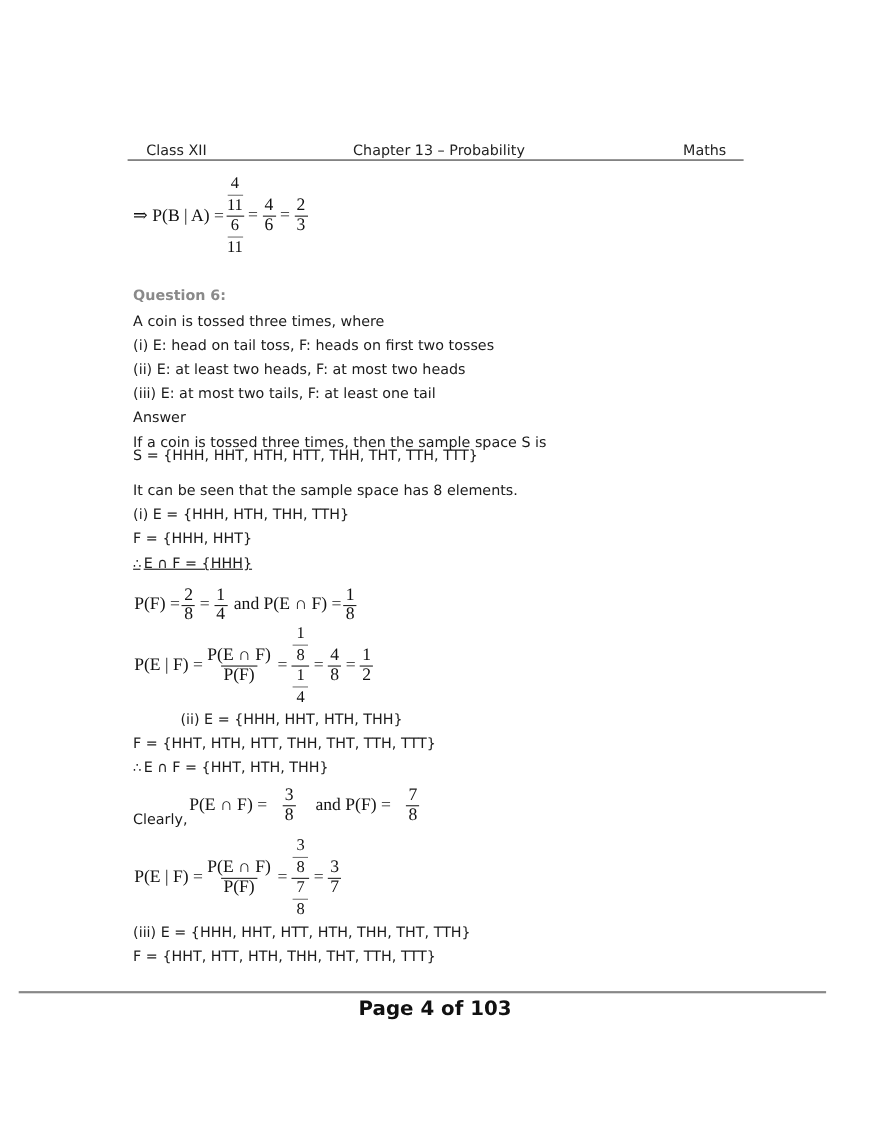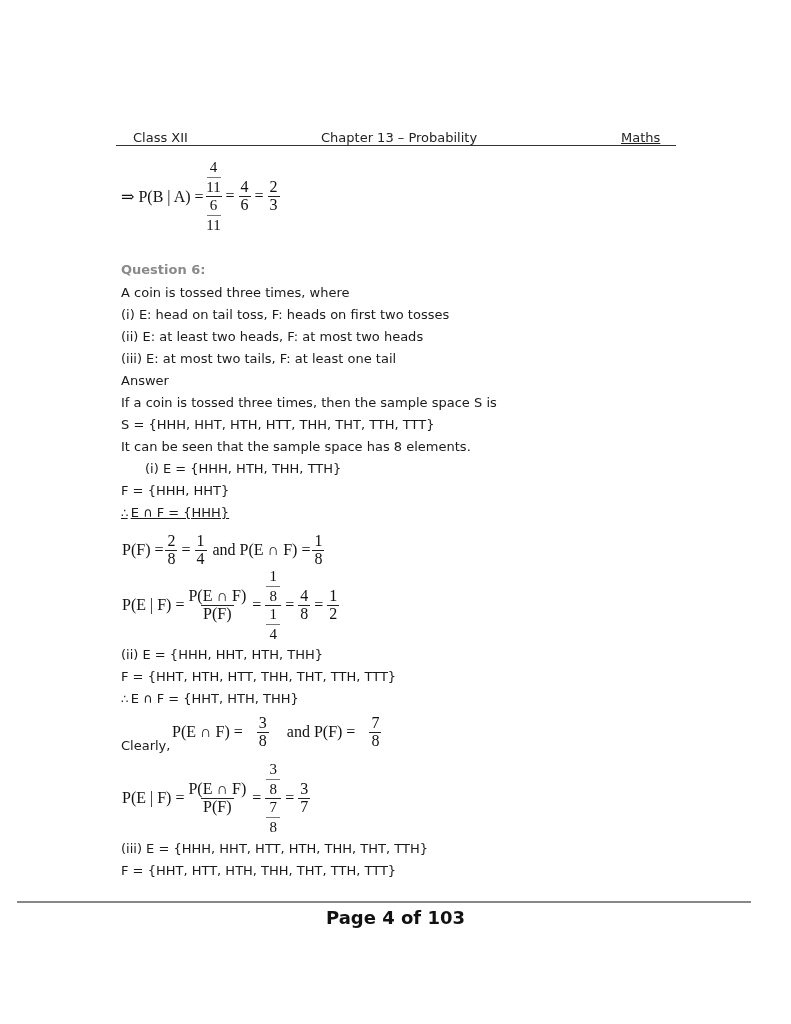--- a/index.html
+++ b/index.html
@@ -20,21 +20,21 @@
   .cfrac .bar { width: 14px; border-top: 1px solid #777; margin: 2px 0; }
   .cfrac .mid { width: 16px; border-top: 1px solid #222; margin: 1px 0; }
   .op { margin: 0 2px; }
   .therefore { font-size: 12px; letter-spacing: -1px; margin-right: 3px; }
 </style>
 </head>
 <body>
 
 <div class="abs hdr" style="left:133px;">Class XII</div>
 <div class="abs hdr" style="left:321px;">Chapter 13 – Probability</div>
-<div class="abs hdr" style="left:621px;text-decoration:underline;">Maths</div>
+<div class="abs hdr" style="left:621px;">Maths</div>
 <div class="hdr-line"></div>
 
 <div class="math" style="left:121px; top:160px; height:72px;">
   <span>⇒ P(B | A) =</span>
   <span class="cfrac">
     <span>4</span>
     <span class="bar"></span>
     <span>11</span>
     <span class="mid"></span>
     <span>6</span>
@@ -54,24 +54,24 @@
 </div>
 
 <div class="txt qhead" style="top:262px;">Question 6:</div>
 <div class="txt" style="top:285px;">A coin is tossed three times, where</div>
 <div class="txt" style="top:307px;">(i) E: head on tail toss, F: heads on first two tosses</div>
 <div class="txt" style="top:329px;">(ii) E: at least two heads, F: at most two heads</div>
 <div class="txt" style="top:351px;">(iii) E: at most two tails, F: at least one tail</div>
 <div class="txt" style="top:373px;">Answer</div>
 
 <div class="txt" style="top:395px;">If a coin is tossed three times, then the sample space S is</div>
-<div class="txt" style="top:417px;">S = {HHH, HHT, HTH, HTT, THH, THT, TTH, TTT}</div>
+<div class="txt" style="top:407px;">S = {HHH, HHT, HTH, HTT, THH, THT, TTH, TTT}</div>
 <div class="txt" style="top:439px;">It can be seen that the sample space has 8 elements.</div>
 
-<div class="txt" style="top:461px;margin-left:24px;">(i) E = {HHH, HTH, THH, TTH}</div>
+<div class="txt" style="top:461px;">(i) E = {HHH, HTH, THH, TTH}</div>
 <div class="txt" style="top:483px;">F = {HHH, HHT}</div>
 <div class="txt" style="top:505px;text-decoration:underline;">
   <span class="therefore">∴</span><span>E ∩ F = {HHH}</span>
 </div>
 
 <div class="math" style="left:122px; top:530px; height:40px;">
   <span>P(F) =</span>
   <span class="frac">
     <span class="num">2</span>
     <span class="den">8</span>
@@ -109,21 +109,21 @@
     <span class="num">4</span>
     <span class="den">8</span>
   </span>
   <span class="op">=</span>
   <span class="frac">
     <span class="num">1</span>
     <span class="den">2</span>
   </span>
 </div>
 
-<div class="txt" style="top:647px;">(ii) E = {HHH, HHT, HTH, THH}</div>
+<div class="txt" style="top:647px;margin-left:43px;">(ii) E = {HHH, HHT, HTH, THH}</div>
 <div class="txt" style="top:669px;">F = {HHT, HTH, HTT, THH, THT, TTH, TTT}</div>
 <div class="txt" style="top:691px;">
   <span class="therefore">∴</span><span>E ∩ F = {HHT, HTH, THH}</span>
 </div>
 <div class="txt" style="top:738px;">Clearly,</div>
 
 <div class="math" style="left:172px; top:712px; height:40px;gap:12px;">
   <span>P(E ∩ F) =</span>
   <span class="frac">
     <span class="num">3</span>

